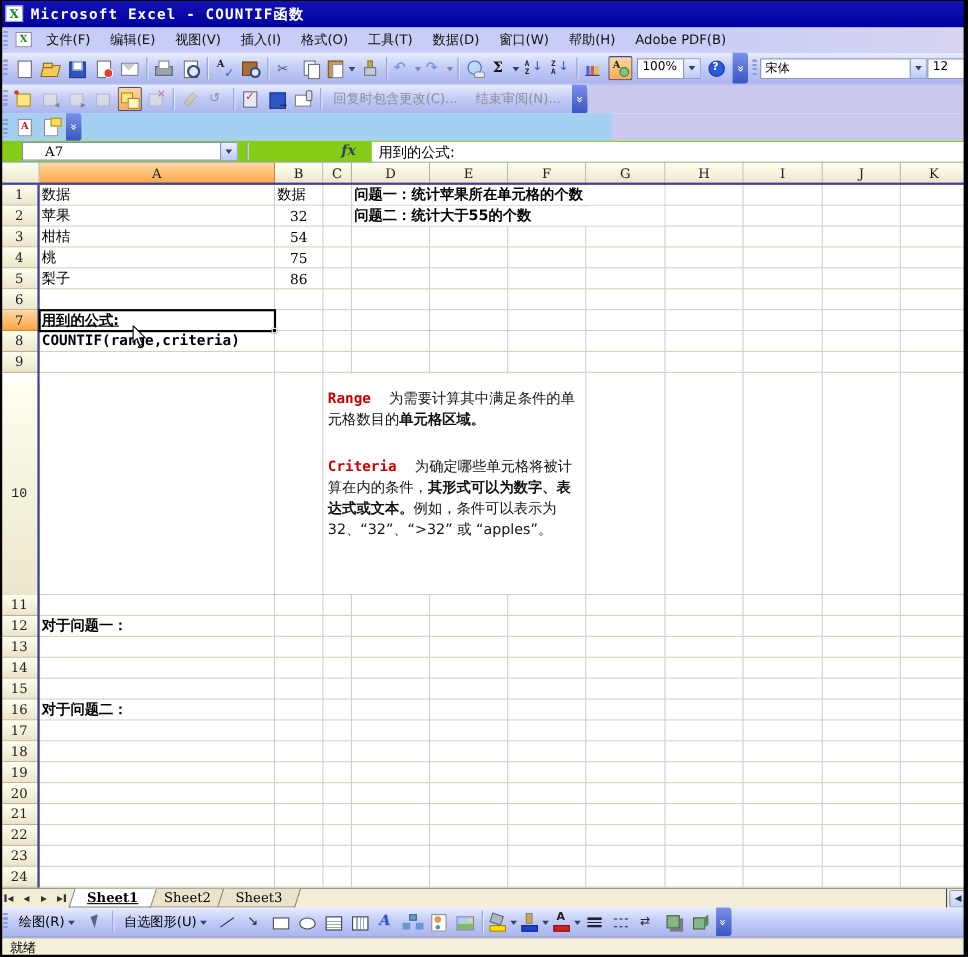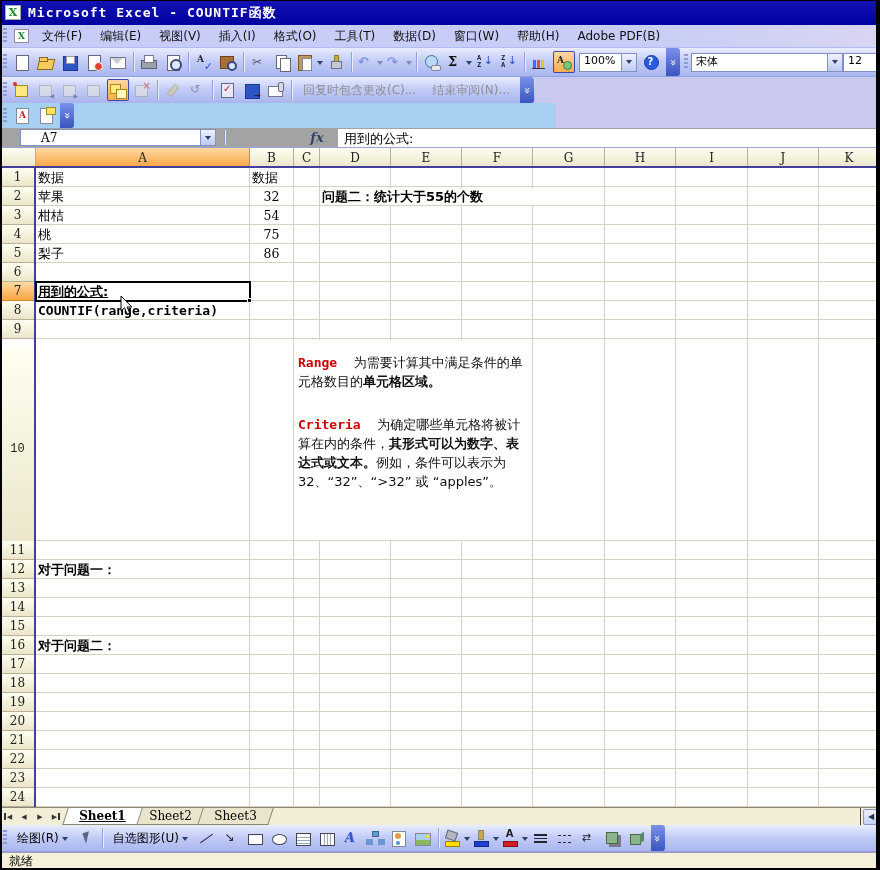--- a/index.html
+++ b/index.html
@@ -40,21 +40,21 @@
   .chevg{color:#fff;font-size:11px;transform:rotate(90deg);line-height:1}
   .combo{background:#fff;border:1px solid #8090c0;height:19px;display:flex;font-size:11px;position:relative}
   .combo .cval{flex:1;padding-left:4px;white-space:nowrap;overflow:hidden}
   .dbtn{width:15px;height:100%;background:linear-gradient(#eef1ff,#bfc9f4);border-left:1px solid #8090c0;display:flex;align-items:center;justify-content:center}
   .dbtn::after{content:"";width:0;height:0;border:3px solid transparent;border-top:4px solid #30406a;margin-top:3px}
   .zoom{width:58px;margin:0 3px}
   #fmtbar{margin-left:auto;display:flex;align-items:center;height:100%}
   .fontcombo{width:152px}
   .sizecombo{width:37px}
   
-  #fbar{position:absolute;left:0;top:128px;width:880px;height:20px;background:#a3a3a3;border-bottom:1px solid #9aa4d8}
+  #fbar{position:absolute;left:0;top:128px;width:880px;height:20px;background:#84cc16;border-bottom:1px solid #9aa4d8}
   #namebox{position:absolute;left:20px;top:1px;width:196px;height:17px;background:#fff;border:1px solid #8090c0;display:flex;align-items:center}
   #nbval{flex:1;padding-left:20px;font-size:12px;font-family:"DejaVu Serif",serif}
   .fsep{position:absolute;left:224px;top:2px;width:1px;height:15px;background:#8a96c8;box-shadow:1px 0 0 #e8ecfc}
   #fxbtn{position:absolute;left:302px;top:1px;width:30px;height:17px;display:flex;align-items:center;justify-content:center;font:italic bold 13px "DejaVu Serif",serif;color:#33406a}
   #finput{position:absolute;left:338px;top:1px;right:2px;height:18px;background:#fff;font-size:13px;padding:1px 0 0 6px;white-space:nowrap}
   
   #sheet{position:absolute;left:0;top:148px;width:880px;height:659px;background:#fff;overflow:hidden}
   .chead,.rhead,.corner{position:absolute;background:linear-gradient(#fffef0,#ebe6ca);border-right:1px solid #b8b098;border-bottom:1px solid #b8b098;display:flex;align-items:center;justify-content:center;font-family:"DejaVu Serif",serif;font-size:12px;color:#222;z-index:2}
   .hsel{background:linear-gradient(#ffd9a2,#f9a545);border-right-color:#d08a30;border-bottom-color:#d08a30}
   .hnavy{position:absolute;left:0;top:18px;width:880px;height:2px;background:#41419a;z-index:3}
@@ -446,20 +446,21 @@
       <div class="gl" style="left: 36px; top: 525px; width: 844px; height: 1px;"></div>
       <div class="gl" style="left: 36px; top: 544px; width: 844px; height: 1px;"></div>
       <div class="gl" style="left: 36px; top: 563px; width: 844px; height: 1px;"></div>
       <div class="gl" style="left: 36px; top: 582px; width: 844px; height: 1px;"></div>
       <div class="gl" style="left: 36px; top: 601px; width: 844px; height: 1px;"></div>
       <div class="gl" style="left: 36px; top: 620px; width: 844px; height: 1px;"></div>
       <div class="gl" style="left: 36px; top: 639px; width: 844px; height: 1px;"></div>
       <div class="gl" style="left: 36px; top: 658px; width: 844px; height: 1px;"></div>
       <div class="hnavy"></div>
       <div class="vnavy"></div>
+      <div class="spill b" style="left: 322px; top: 21px; width: 282px; height: 17px;">问题一：统计苹果所在单元格的个数</div>
       <div class="spill b" style="left: 322px; top: 40px; width: 282px; height: 17px;">问题二：统计大于55的个数</div>
       <div class="helpblock" style="left: 295px; top: 192px; width: 237px; height: 200px;">
         <div class="hpara"><span class="seg-label">Range</span><span class="seg-normal">    为需要计算其中满足条件的单元格数目的</span><span class="seg-bold">单元格区域。</span></div>
         <div class="hpara"><span class="seg-label">Criteria</span><span class="seg-normal">    为确定哪些单元格将被计算在内的条件，</span><span class="seg-bold">其形式可以为数字、表达式或文本。</span><span class="seg-normal">例如，条件可以表示为 32、“32”、“&gt;32” 或 “apples”。</span></div>
       </div>
       <div class="cell" style="left: 38px; top: 22px; width: 209px;">数据</div>
       <div class="cell" style="left: 252px; top: 22px; width: 39px;">数据</div>
       <div class="cell" style="left: 38px; top: 41px; width: 209px;">苹果</div>
       <div class="cell r" style="left: 252px; top: 41px; width: 39px;">32</div>
       <div class="cell" style="left: 38px; top: 60px; width: 209px;">柑桔</div>

